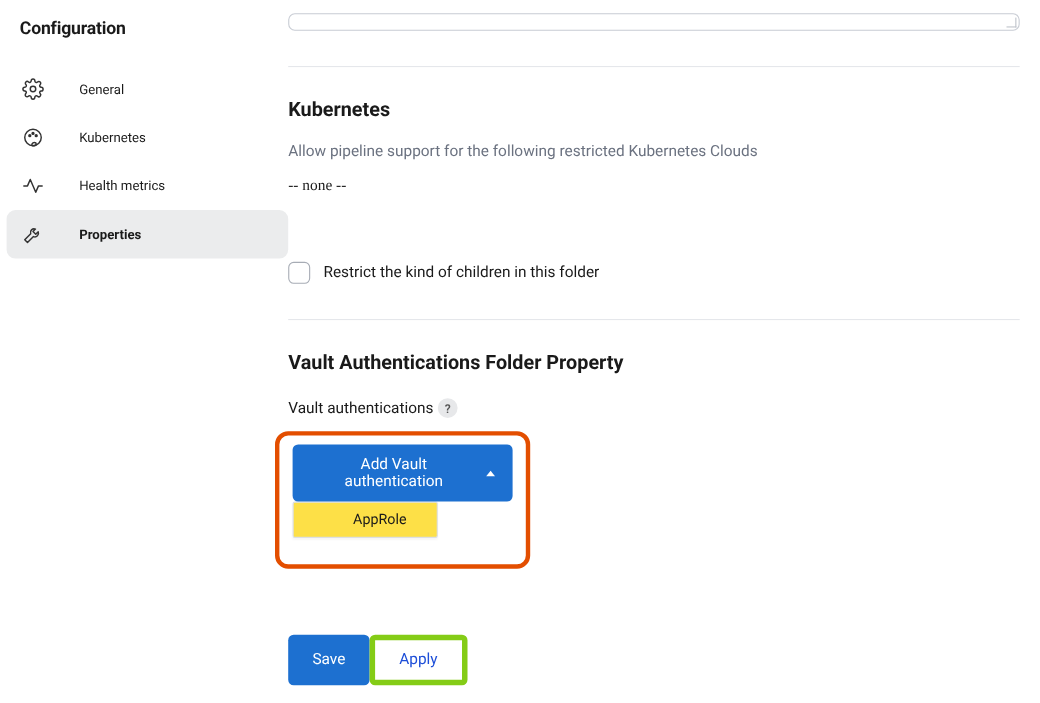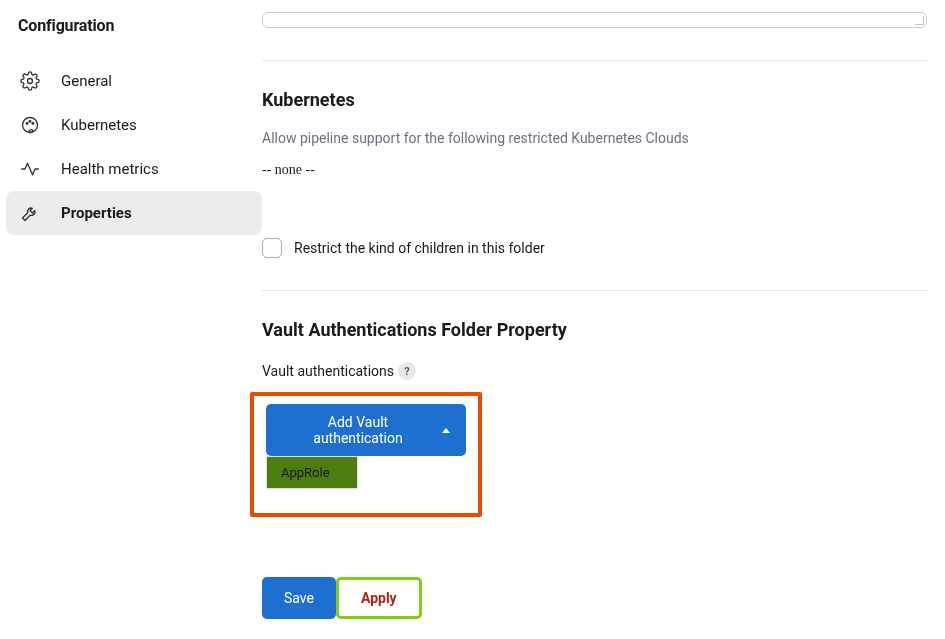--- a/index.html
+++ b/index.html
@@ -11,44 +11,44 @@
     --highlight:#e34e00;
     --help-bg:#e7e8ea;
     --sidebar-active:#ebeced;
   }
   html,body{margin:0;padding:0;font-family:-apple-system,BlinkMacSystemFont,"Segoe UI",Roboto,Helvetica,Arial,sans-serif;color:var(--text);background:#fff;font-size:14px;}
   body{width:945px;height:639px;overflow:hidden;}
   .app{display:flex;padding:12px 0 0 18px;box-sizing:border-box;}
   .sidebar{width:244px;flex:none;}
   h1.page-title{font-size:16px;font-weight:700;margin:4px 0 24px 0;letter-spacing:-0.01em;}
   .nav{display:flex;flex-direction:column;margin-top:8px; margin-left:-12px;}
-  .nav-item{display:flex;align-items:center;gap:21px;padding:12px 14px;border-radius:8px;color:var(--text);cursor:pointer;font-size:15px;}
+  .nav-item{display:flex;align-items:center;gap:32px;padding:12px 14px;border-radius:8px;color:var(--text);cursor:pointer;font-size:12px;}
   .nav-item.active{background:var(--sidebar-active);font-weight:700;}
   .nav-item .icon{width:20px;height:20px;display:flex;align-items:center;justify-content:center;color:#333;}
   .nav-item svg{width:20px;height:20px;stroke:currentColor;fill:none;stroke-width:1.6;stroke-linecap:round;stroke-linejoin:round;}
   .main{flex:1;padding-right:18px;}
   .prev-textarea{border:1px solid #c8ccd4;border-radius:6px;height:14px;margin-left:0;margin-bottom:32px;position:relative;}
   .prev-textarea::after{content:"";position:absolute;right:2px;bottom:2px;width:8px;height:8px;border-right:1px solid #bfc3cb;border-bottom:1px solid #bfc3cb;}
   .divider{height:1px;background:var(--border);margin:0 0 28px 0;}
   h2.section-title{font-size:18px;font-weight:700;margin:0 0 20px 0;}
   .desc{color:var(--muted);font-size:14px;margin:0 0 16px 0;}
   .none{font-size:14px;margin:0 0 60px 0;font-family:Liberation Serif, serif;}
   .checkbox-row{display:flex;align-items:center;gap:12px;margin-bottom:32px;}
   .cb{width:20px;height:20px;border:1.5px solid #a7acb5;border-radius:5px;box-sizing:border-box;cursor:pointer;background:#fff;}
   .field-label{display:flex;align-items:center;gap:4px;font-size:14px;margin:22px 0 12px 0;}
   .help{width:18px;height:18px;border-radius:50%;background:var(--help-bg);display:inline-flex;align-items:center;justify-content:center;font-size:11px;color:#555;cursor:pointer;font-weight:600;}
-  .highlight-box{border:4px solid var(--highlight);padding:8px 12px 24px 12px;width:232px;box-sizing:border-box;position:relative;border-radius:2px;margin-left:-12px;}
+  .highlight-box{border:4px solid var(--highlight);padding:8px 12px 24px 12px;width:232px;box-sizing:border-box;position:relative;border-radius:12px;margin-left:-12px;}
   .btn{border:none;border-radius:5px;padding:10px 16px;font-size:14px;cursor:pointer;font-family:inherit;display:inline-flex;align-items:center;gap:8px;}
   .btn-primary{background:var(--blue);color:#fff;}
   .caret-up{width:0;height:0;border-left:4px solid transparent;border-right:4px solid transparent;border-bottom:5px solid #fff;display:inline-block;}
-  .dropdown{background:#4d7c0f;border:1px solid #dcdfe4;border-radius:2px;margin-top:0px;width:90px;box-shadow:0 1px 2px rgba(0,0,0,0.04);}
+  .dropdown{background:#fde047;border:1px solid #dcdfe4;border-radius:2px;margin-top:0px;width:90px;box-shadow:0 1px 2px rgba(0,0,0,0.04);padding-left:40px;}
   .dropdown-item{padding:8px 14px;font-size:13px;cursor:pointer;}
   .footer{margin-top:60px;display:flex;gap:0;}
   .btn.save{padding:10px 22px;}
-  .btn.apply{padding:10px 22px;background:#fff;border:3px solid #84cc16;color:#b91c1c;font-weight:bold;}
+  .btn.apply{padding:10px 22px;background:#fff;border:5px solid #84cc16;color:#1d4ed8;}
 </style>
 </head>
 <body>
 
 <div class="app">
   <aside class="sidebar">
     <h1 class="page-title">Configuration</h1>
     <nav class="nav">
 
       <div class="nav-item">

